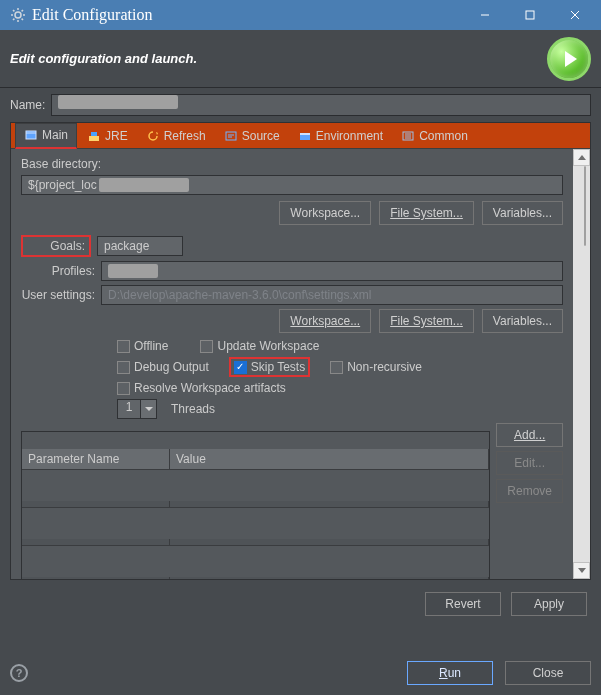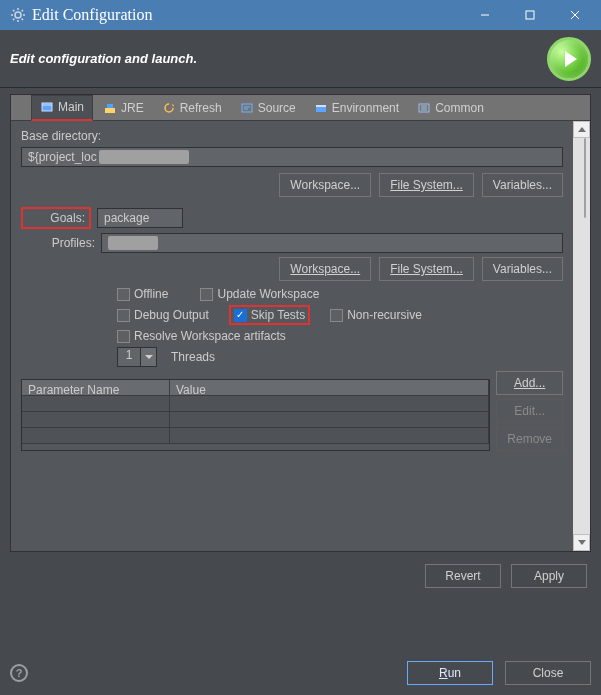--- a/index.html
+++ b/index.html
@@ -57,22 +57,22 @@
   .panel {
     background:#5b5f63;
     border:1px solid #2f3134;
     height:458px;
     position:relative;
     display:flex;
     flex-direction:column;
   }
   .tabs {
     height:26px; display:flex; align-items:center; gap:2px;
-    background:#737373; border-bottom:1px solid #3c3e40;
-    padding-left:20px;
+    background:#c2410c; border-bottom:1px solid #3c3e40;
+    padding-left:4px;
   }
   .tab { display:flex; align-items:center; gap:4px; padding:0 8px; height:26px; font-size:12px; color:#d0d0d0; }
   .tab.active { background:#4c4f53; border-top:1px solid #3c3e40; border-left:1px solid #3c3e40; border-right:1px solid #3c3e40;}
   .red-box { border:2px solid #d33; }
   .tabicon { width:14px;height:14px;display:inline-flex;align-items:center;justify-content:center; }
   .scrollarea {
     flex:1; overflow:hidden; position:relative; display:flex;
   }
   .content {
     flex:1; padding:8px 10px 10px 10px; color:#ccc;
@@ -93,21 +93,21 @@
     min-width:76px; text-align:center; display:inline-flex;align-items:center;justify-content:center;
   }
   .btn.disabled { color:#8a8a8a; border-color:#5a5a5a;}
   .cbwrap { display:flex; align-items:center; gap:4px; font-size:12px;text-align:right; }
   .cb { width:13px;height:13px;border:1px solid #888;background:#5d6165;display:inline-flex;align-items:center;justify-content:center;}
   .cb.checked { background:#1a6fd6; border-color:#1a6fd6; }
   .cb.checked::after { content:"✓"; color:#fff; font-size:10px; line-height:10px; }
   .table {
     border:1px solid #2f3134; margin-top:8px;
   }
-  .throw { display:flex; height:16px; }
+  .throw { display:flex; height:38px;align-items:flex-end; }
   .th, .td {
     border-right:1px solid #3a3c3f; border-bottom:1px solid #3a3c3f; padding:3px 6px; font-size:12px;
     background:#5e6266;
   }
   .th { background:#686c70; }
   .td { background:#4f5357; }
   .col-name{width:148px;}
   .col-val{flex:1;}
   .sidebtns{display:flex;flex-direction:column;gap:4px;margin-left:6px;}
   .tablewrap{display:flex;}
@@ -164,20 +164,24 @@
 
 <div class="header">
   <div class="htext">Edit configuration and launch.</div>
   <div class="runbtn">
       <div class="tri"></div>
     </div>
 </div>
 
 <div class="body">
 
+  <div class="namerow">
+    <label>Name:</label>
+    <div class="nameinput"><span class="redacted" style="width:120px;"></span></div>
+  </div>
 
   <div class="panel">
 
     <div class="tabs">
       <div class="tab active red-box">
         <span class="tabicon">
             <svg width="12" height="12">
               <rect x="1" y="2" width="10" height="8" fill="#5fa4ff" stroke="#cfe1ff"></rect>
               <line x1="1" y1="4" x2="11" y2="4" stroke="#cfe1ff"></line>
             </svg>
@@ -261,20 +265,26 @@
             </div>
         </div>
 
         <div class="formrow">
           <div class="lbl" style="width:74px;">Profiles:</div>
           <div class="txt" style="flex:1;display:flex;align-items:center;">
               <span class="redacted" style="width:50px;"></span>
             </div>
         </div>
 
+        <div class="formrow">
+          <div class="lbl" style="width:74px;">User settings:</div>
+          <div class="txt" style="flex:1;display:flex;align-items:center;color:#7f8389;">
+              <span>D:\develop\apache-maven-3.6.0\conf\settings.xml</span>
+            </div>
+        </div>
         <div class="formrow right" style="gap:8px;">
           <div class="btn">
               <span style="text-decoration:underline">Workspace...</span>
             </div>
           <div class="btn">
               <span style="text-decoration:underline">File System...</span>
             </div>
           <div class="btn">
               <span>Variables...</span>
             </div>

